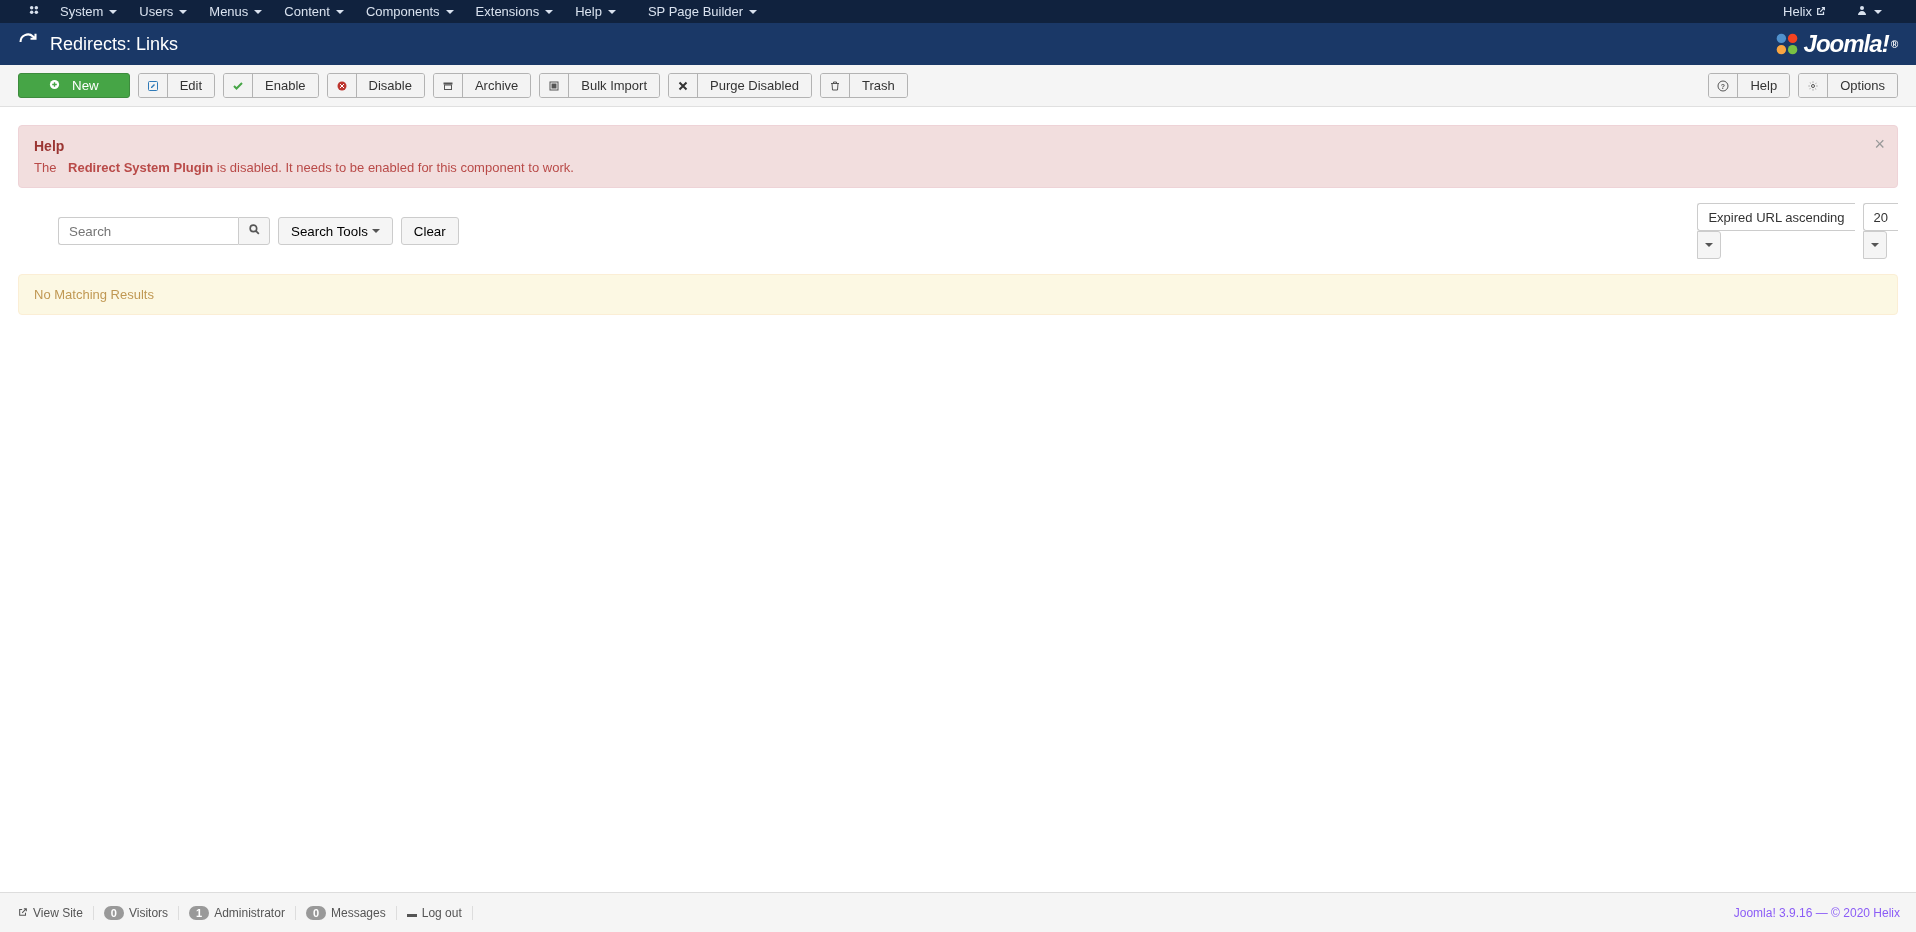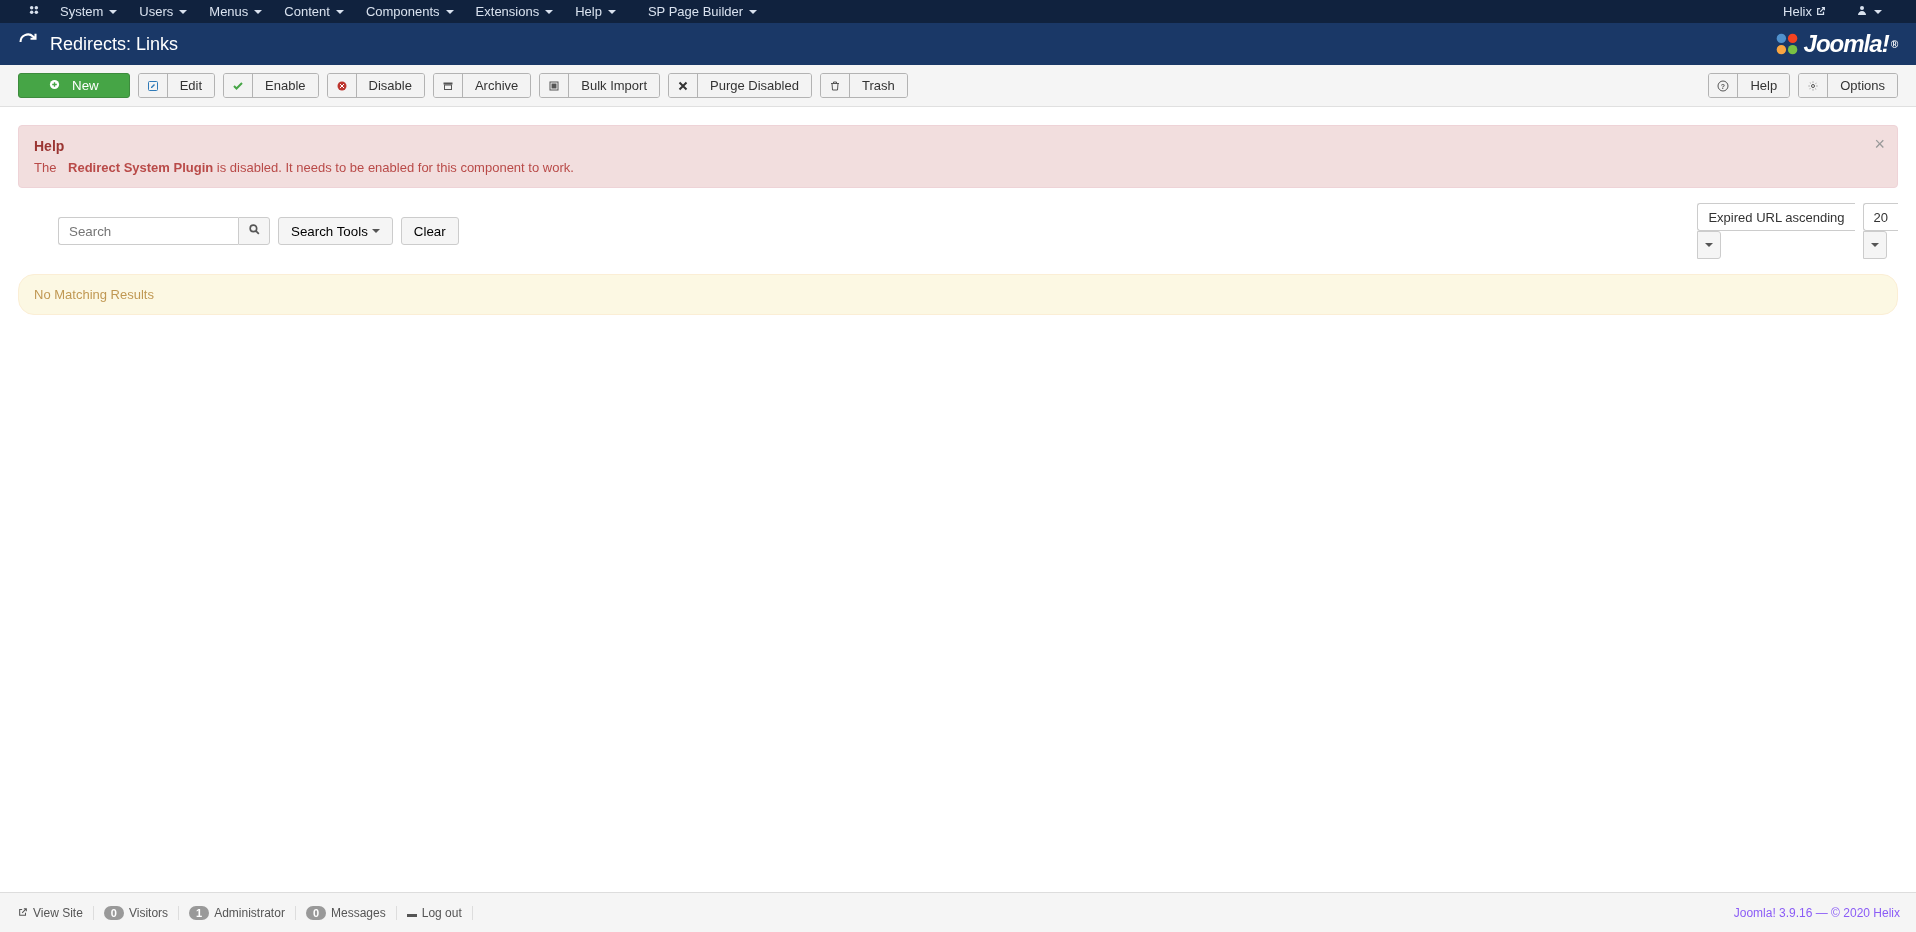--- a/index.html
+++ b/index.html
@@ -43,21 +43,21 @@
 .search-input-group { display: flex; }
 .search-input { border: 1px solid #ccc; border-right: none; border-radius: 3px 0 0 3px; padding: 5px 10px; width: 180px; height: 28px; }
 .search-btn { border: 1px solid #ccc; border-radius: 0 3px 3px 0; background: #f5f5f5; width: 32px; height: 28px; cursor: pointer; }
 .tools-btn, .clear-btn { border: 1px solid #ccc; border-radius: 3px; background: #f5f5f5; padding: 5px 12px; height: 28px; cursor: pointer; display: flex; align-items: center; gap: 4px; }
 .searchbar-spacer { flex: 1; }
 .select-group { display: flex; flex-direction: column; }
 .select-main { border: 1px solid #ccc; border-right: none; border-radius: 3px 0 0 3px; background: #fff; padding: 5px 10px; height: 28px; min-width: 150px; display: flex; align-items: center; }
 .select-caret-btn { border: 1px solid #ccc; border-radius: 0 3px 3px 0; background: #f5f5f5; width: 24px; height: 28px; cursor: pointer; display: flex; align-items: center; justify-content: center; }
 .select-limit .select-main { min-width: 28px; }
 
-.alert-warning { background: #fcf8e3; border: 1px solid #fbeed5; color: #c09853; padding: 12px 15px; border-radius: 16px; }
+.alert-warning { background: #fcf8e3; border: 1px solid #fbeed5; color: #c09853; padding: 12px 15px; border-radius: 4px; }
 
 
 .statusbar { position: fixed; bottom: 0; left: 0; right: 0; background: #f5f5f5; border-top: 1px solid #ddd; height: 40px; display: flex; align-items: center; padding: 0 8px; font-size: 12px; color: #555; }
 .statusbar .status-item { padding: 0 10px; border-right: 1px solid #ddd; display: flex; align-items: center; gap: 5px; cursor: pointer; }
 .statusbar .status-item:last-child { border-right: none; }
 .badge { background: #999; color: #fff; border-radius: 8px; padding: 1px 7px; font-size: 11px; font-weight: bold; }
 .statusbar-spacer { flex: 1; }
 
 .caret-dark { display: inline-block; width: 0; height: 0; border-left: 4px solid transparent; border-right: 4px solid transparent; border-top: 4px solid #555; }
 </style>

